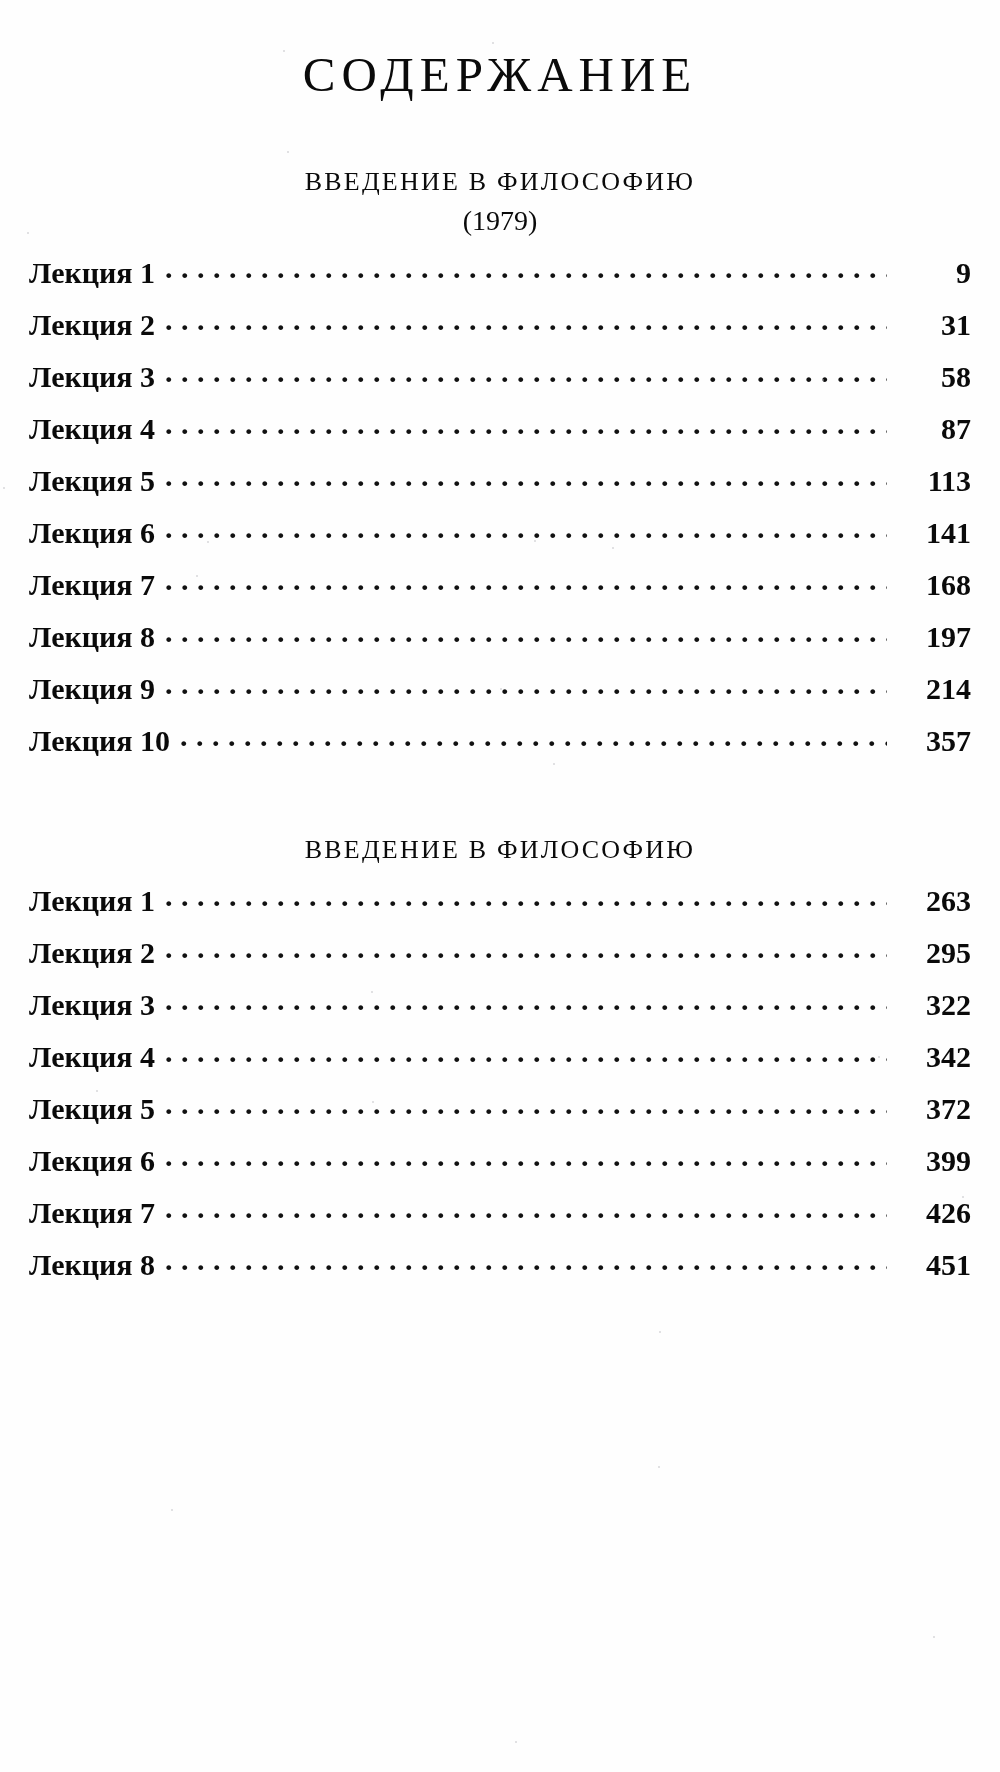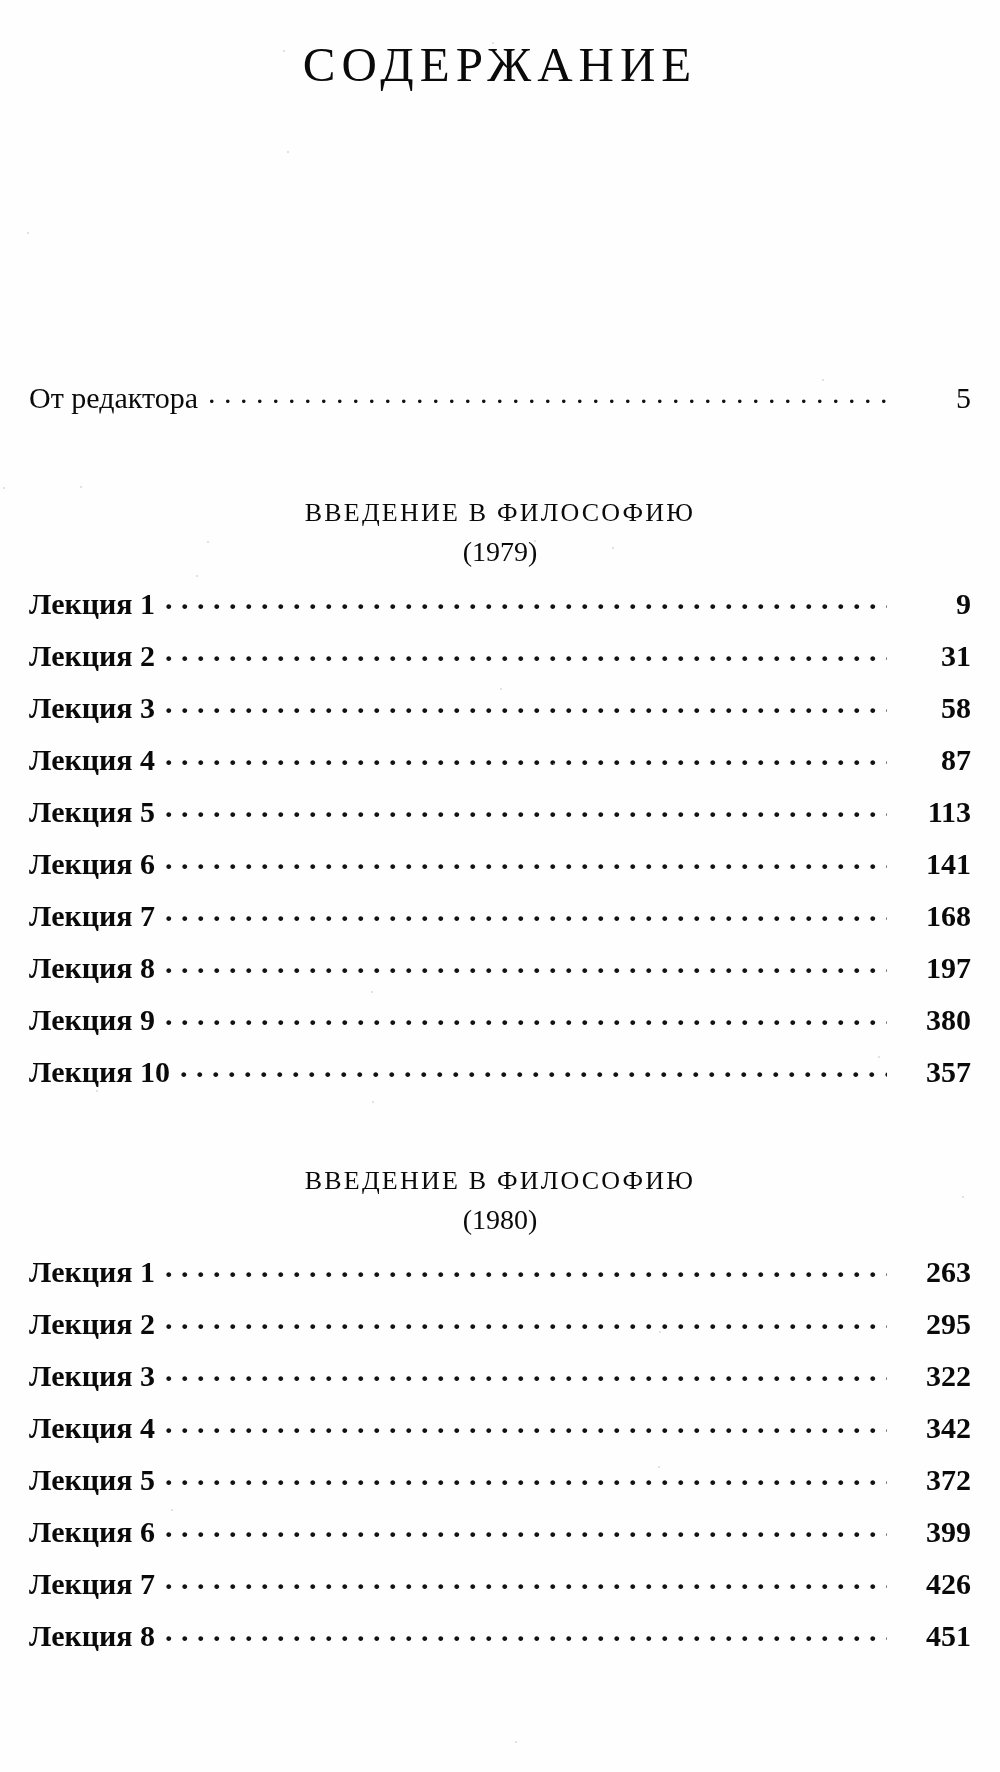--- a/index.html
+++ b/index.html
@@ -49,21 +49,21 @@
     z-index: 2;
   }
 
   
   .doc-title {
     text-align: center;
     font-size: 49px;
     letter-spacing: 6px;
     font-weight: 400;
     margin: 0;
-    padding-top: 40px;
+    padding-top: 50px;
     line-height: 1;
     white-space: nowrap;
   }
 
   
   .toc-list {
     margin: 0;
     padding: 0;
     list-style: none;
   }
@@ -166,27 +166,20 @@
     <i style="left:658px;top:1466px"></i>
     <i style="left:171px;top:1509px"></i>
     <i style="left:515px;top:1741px"></i>
     <i style="left:933px;top:1636px"></i>
   </div>
 
   <div class="content">
 
     <h1 class="doc-title">СОДЕРЖАНИЕ</h1>
 
-    <div class="standalone-block">
-      <div class="toc-row">
-        <span class="label">От редактора</span>
-        <span class="leader"></span>
-        <span class="page-num">5</span>
-      </div>
-    </div>
 
     <div class="gap-1"></div>
 
     <div class="section">
       <div class="section-head">
         <h2 class="section-title">ВВЕДЕНИЕ В ФИЛОСОФИЮ</h2>
         <div class="section-year">(1979)</div>
       </div>
       <ul class="toc-list section-rows">
         <li class="toc-row">
@@ -225,36 +218,35 @@
           <span class="page-num">168</span>
         </li>
         <li class="toc-row">
           <span class="label">Лекция 8</span>
           <span class="leader"></span>
           <span class="page-num">197</span>
         </li>
         <li class="toc-row">
           <span class="label">Лекция 9</span>
           <span class="leader"></span>
-          <span class="page-num">380</span>
+          <span class="page-num">214</span>
         </li>
         <li class="toc-row">
           <span class="label">Лекция 10</span>
           <span class="leader"></span>
           <span class="page-num">357</span>
         </li>
       </ul>
     </div>
 
     <div class="gap-2"></div>
 
     <div class="section">
       <div class="section-head">
         <h2 class="section-title">ВВЕДЕНИЕ В ФИЛОСОФИЮ</h2>
-        <div class="section-year">(1980)</div>
       </div>
       <ul class="toc-list section-rows">
         <li class="toc-row">
           <span class="label">Лекция 1</span>
           <span class="leader"></span>
           <span class="page-num">263</span>
         </li>
         <li class="toc-row">
           <span class="label">Лекция 2</span>
           <span class="leader"></span>

